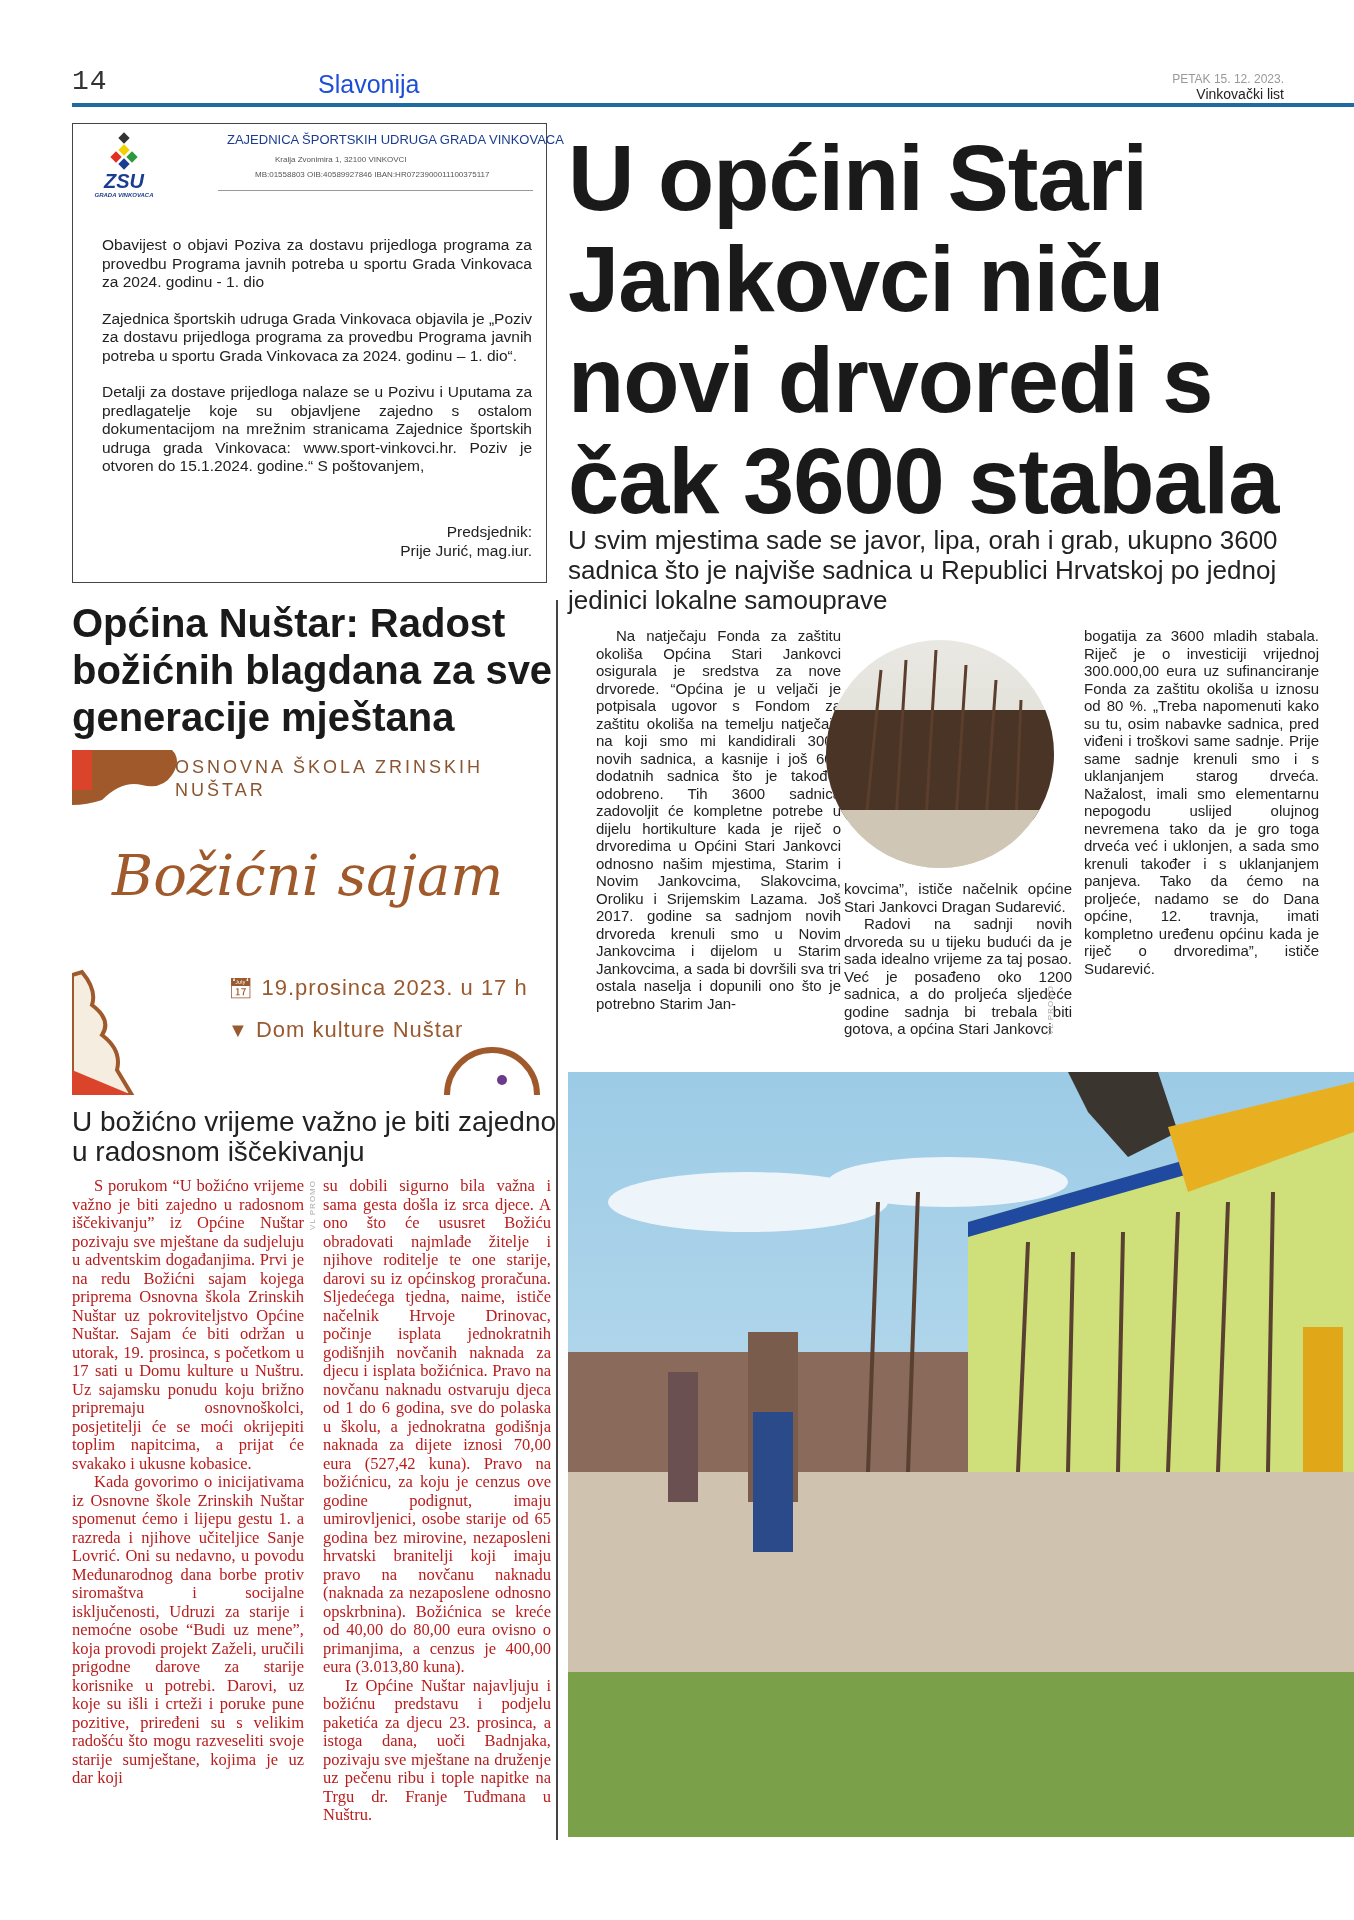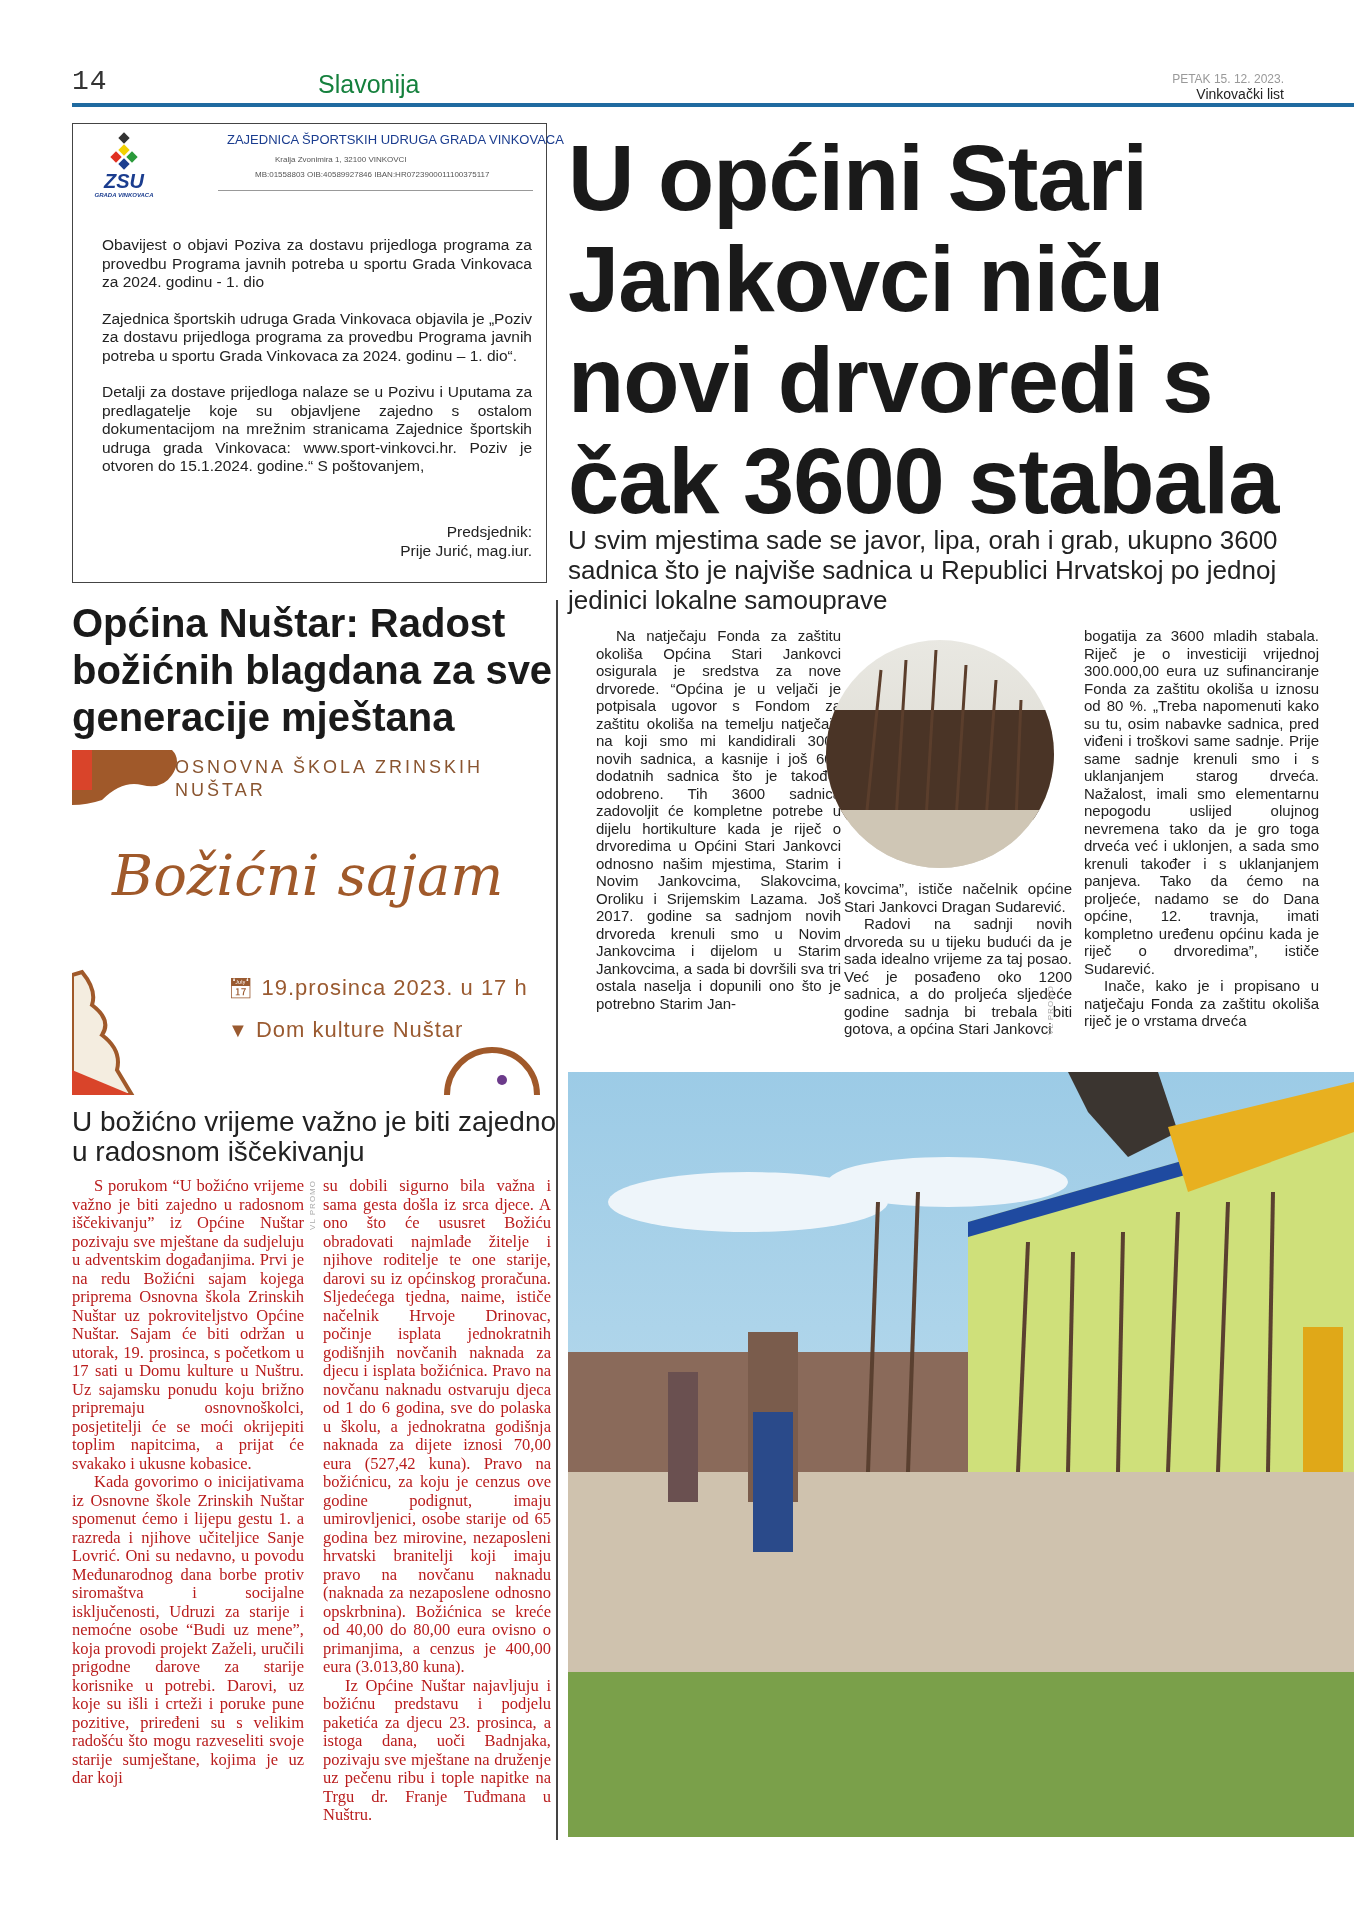--- a/index.html
+++ b/index.html
@@ -1,20 +1,20 @@
 <!DOCTYPE html>
 <html><head>
 <meta charset="utf-8">
 <style>
   html,body{margin:0;padding:0;background:#fff;}
   body{width:1354px;height:1920px;position:relative;overflow:hidden;font-family:"Liberation Sans",sans-serif;color:#1a1a1a;}
   .abs{position:absolute;}
   
   .pagenum{left:72px;top:66px;font-family:"Liberation Mono",monospace;font-size:28px;color:#333;font-weight:normal;letter-spacing:1px;}
-  .section{left:318px;top:70px;font-size:25px;color:#15803d;}
+  .section{left:318px;top:70px;font-size:25px;color:#1d4ed8;}
   .dateline{right:70px;top:72px;font-size:12px;color:#999;text-align:right;}
   .paper{right:70px;top:86px;font-size:14px;color:#222;}
   .rule{left:72px;top:103px;width:1282px;height:4px;background:#1f6aa0;}
   
   .box{left:72px;top:123px;width:475px;height:460px;border:1.5px solid #444;box-sizing:border-box;}
   .zsu-logo{left:82px;top:130px;width:90px;height:70px;}
   .org{left:215px;top:132px;font-size:13px;color:#1b3d8f;margin-left:12px;}
   .addr{left:275px;top:155px;font-size:8px;color:#555;}
   .ids{left:255px;top:170px;font-size:8px;color:#555;}
   .orgline{left:218px;top:190px;width:315px;height:1px;background:#999;}
@@ -151,21 +151,20 @@
 </div>
 
 <div class="abs sans-col m2">
   <p style="text-indent:0">kovcima”, ističe načelnik općine Stari Jankovci Dragan Sudarević.</p>
   <p>Radovi na sadnji novih drvoreda su u tijeku budući da je sada idealno vrijeme za taj posao. Već je posađeno oko 1200 sadnica, a do proljeća sljedeće godine sadnja bi trebala biti gotova, a općina Stari Jankovci</p>
 </div>
 <div class="abs promo" style="left:1046px;top:985px;">VL PROMO</div>
 
 <div class="abs sans-col m3">
   <p style="text-indent:0">bogatija za 3600 mladih stabala. Riječ je o investiciji vrijednoj 300.000,00 eura uz sufinanciranje Fonda za zaštitu okoliša u iznosu od 80 %. „Treba napomenuti kako su tu, osim nabavke sadnica, pred viđeni i troškovi same sadnje. Prije same sadnje krenuli smo i s uklanjanjem starog drveća. Nažalost, imali smo elementarnu nepogodu uslijed olujnog nevremena tako da je gro toga drveća već i uklonjen, a sada smo krenuli također i s uklanjanjem panjeva. Tako da ćemo na proljeće, nadamo se do Dana općine, 12. travnja, imati kompletno uređenu općinu kada je riječ o drvoredima”, ističe Sudarević.</p>
-  <p>Inače, kako je i propisano u natječaju Fonda za zaštitu okoliša riječ je o vrstama drveća</p>
 </div>
 
 <div class="abs photo">
   <svg width="786" height="765" viewBox="0 0 786 765">
     <defs>
       <linearGradient id="sky2" x1="0" y1="0" x2="0" y2="1">
         <stop offset="0" stop-color="#9ccbe6"></stop>
           <stop offset="1" stop-color="#cfe6f2"></stop>
       </linearGradient>
     </defs>

